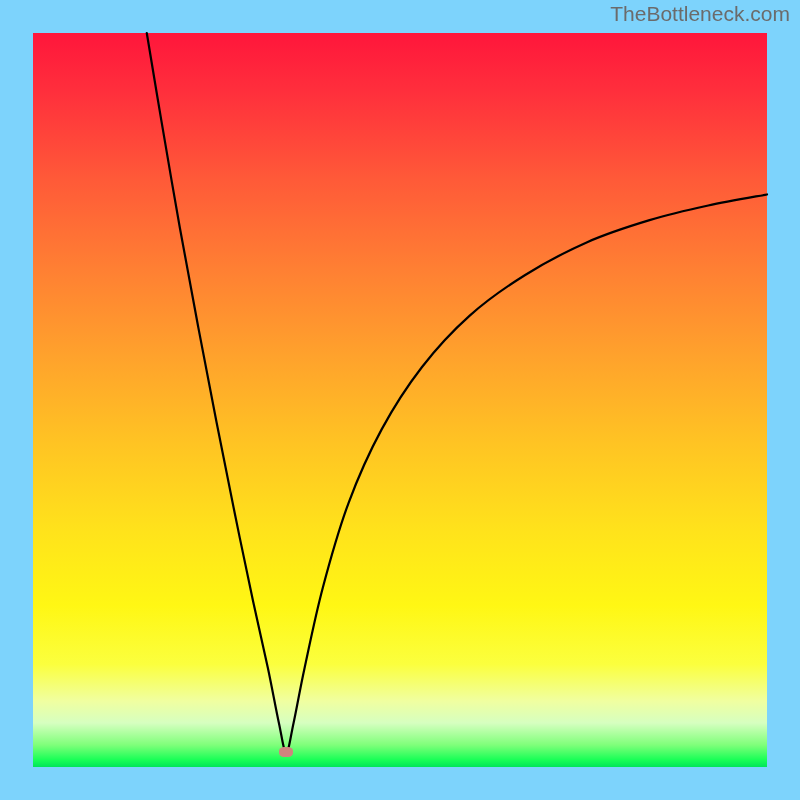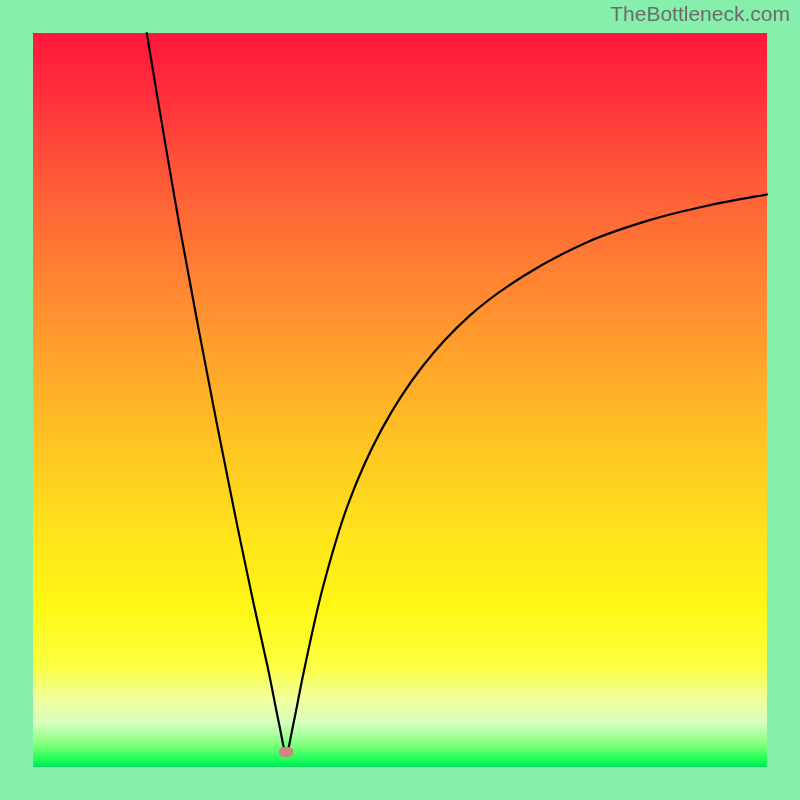--- a/index.html
+++ b/index.html
@@ -8,21 +8,21 @@
     width: 800px;
     height: 800px;
     overflow: hidden;
     font-family: Arial, Helvetica, sans-serif;
     background: #000;
   }
   .frame {
     position: relative;
     width: 800px;
     height: 800px;
-    background: #86efac;
+    background: #7dd3fc;
     box-sizing: border-box;
   }
   .attribution {
     position: absolute;
     top: 2px;
     right: 10px;
     color: #6b6b6b;
     font-size: 21px;
     font-weight: 400;
     letter-spacing: 0;

